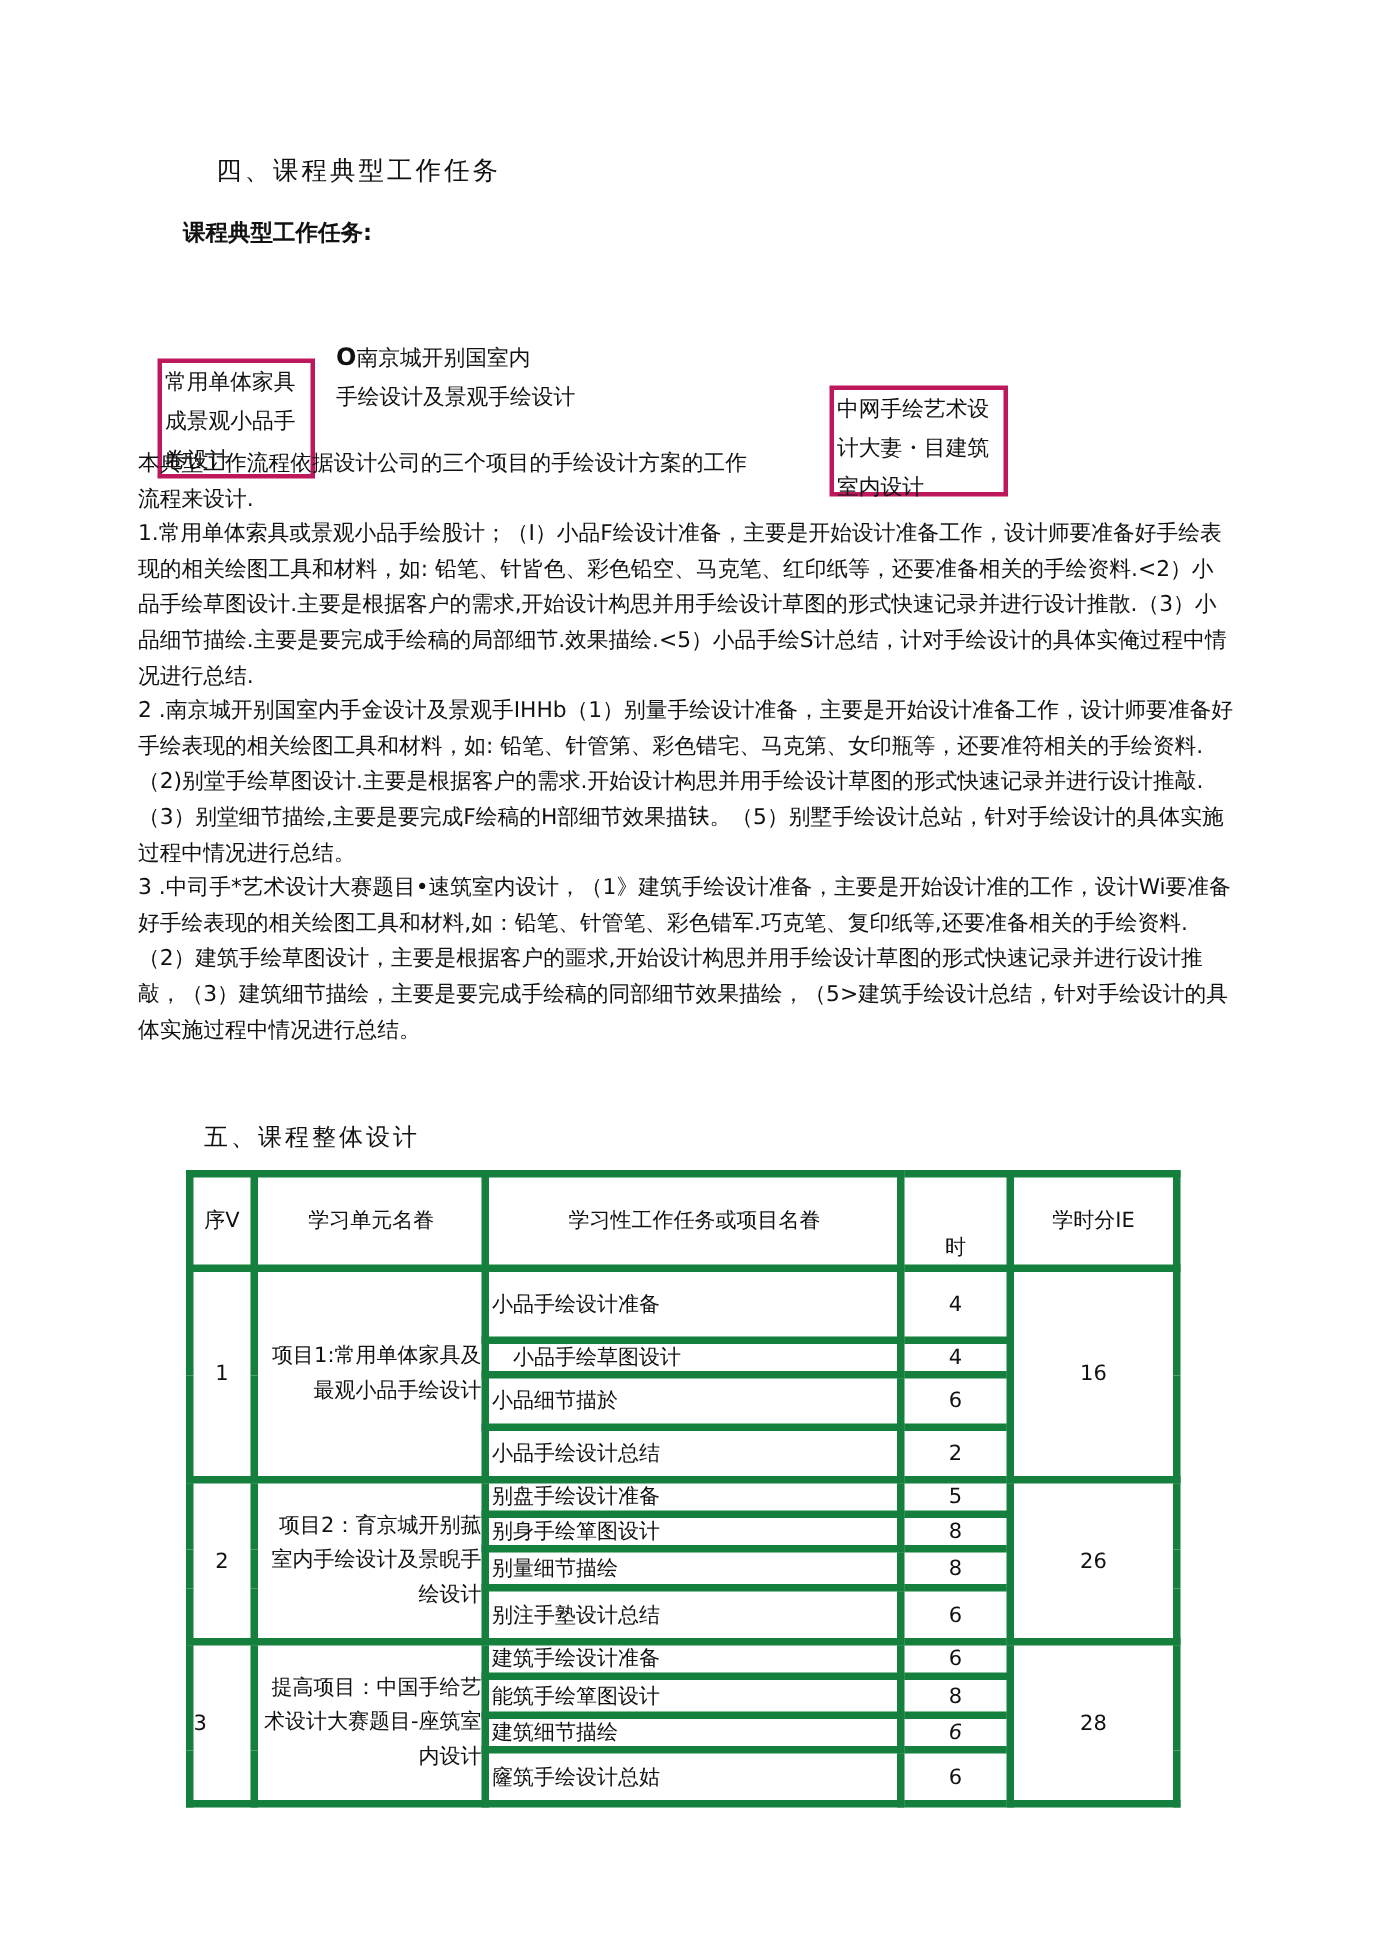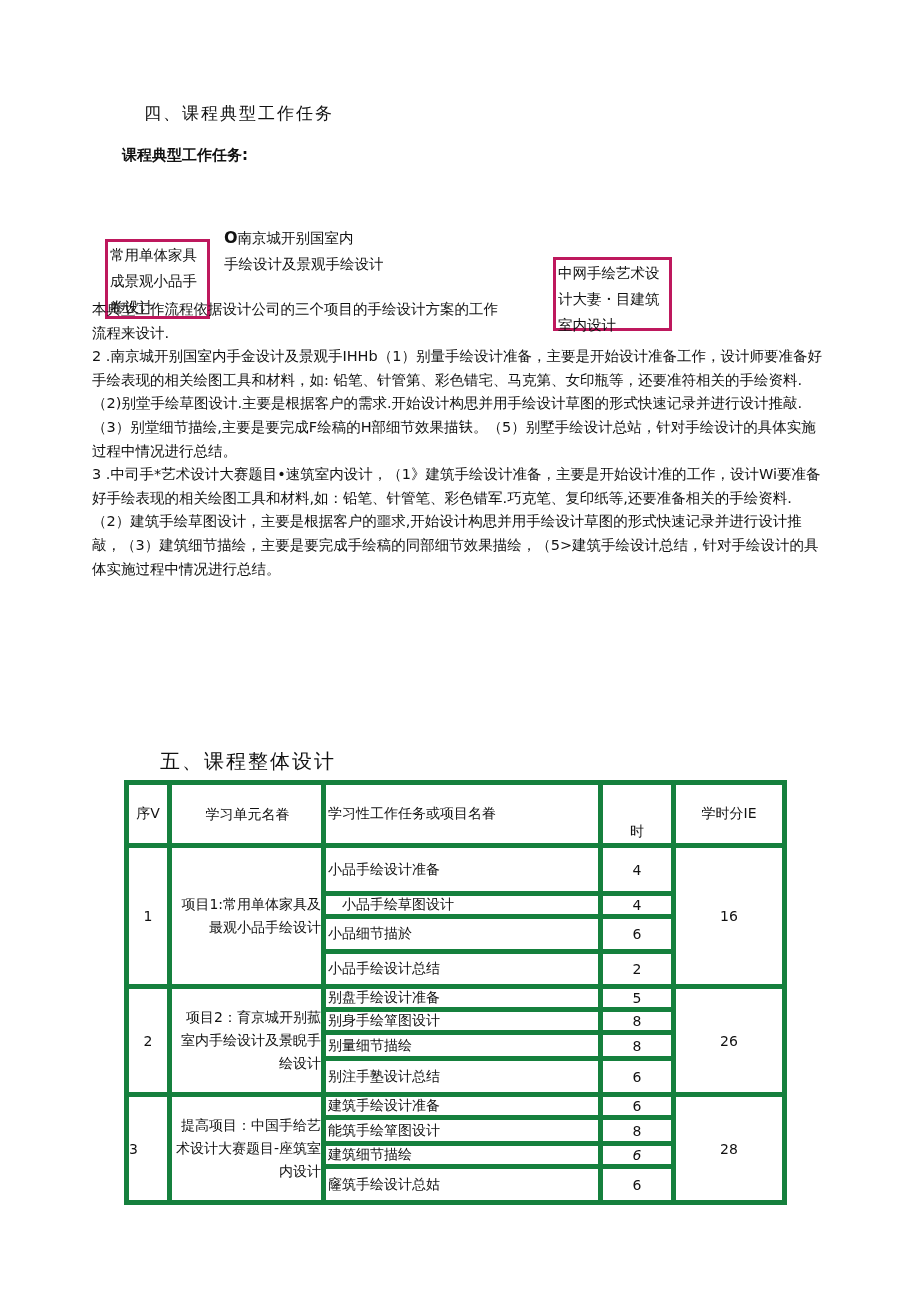--- a/index.html
+++ b/index.html
@@ -9,21 +9,21 @@
   .abs { position: absolute; }
   #sec4-title { left: 132px; top: 102px; font-size: 17px; }
   #sec4-sub { left: 122px; top: 146px; font-size: 15px; font-weight: bold; }
   .flowbox { position: absolute; border: 3px solid #be185d; font-size: 14.5px; line-height: 26px; padding: 0 2px; box-sizing: border-box; margin-top: 36px; }
   #box1 { left: 105px; top: 203px; width: 105px; height: 80px; }
   #box3 { left: 553px; top: 221px; width: 119px; height: 74px; }
   #mid-flow { left: 224px; top: 225px; font-size: 14.5px; line-height: 26px; }
   #mid-flow .o { font-weight: bold; font-size: 16px; }
   #para { left: 92px; top: 298px; width: 730px; font-size: 14.5px; line-height: 23.6px; }
   #para p { margin: 0; }
-  #sec5-title { left: 148px; top: 748px; font-size: 20px; }
+  #sec5-title { left: 124px; top: 748px; font-size: 16px; }
   table#plan { position: absolute; left: 124px; top: 780px; width: 663px; border-collapse: collapse; font-size: 14px; }
   #plan td { border: 5px solid #15803d; padding: 0; vertical-align: middle; }
   #plan .c-seq { width: 38px; text-align: center; }
   #plan .c-unit { width: 147px; text-align: right; line-height: 23px; padding-left: 2px; }
   #plan .c-task { width: 270px; text-align: left; padding-left: 2px; }
   #plan .c-hr { width: 68px; text-align: center; }
   #plan .c-tot { text-align: center; margin-top: 24px; }
   #plan .hdr td { height: 56px; text-align: center; }
   #plan .hdr .c-hr { vertical-align: bottom; padding-bottom: 2px; }
   .italic { font-style: italic; }
@@ -47,32 +47,33 @@
 
 <div id="box3" class="flowbox">
   <div>中网手绘艺术设</div>
   <div>计大妻・目建筑</div>
   <div>室内设计</div>
 </div>
 
 <div id="para" class="abs">
   <p>本典型工作流程依据设计公司的三个项目的手绘设计方案的工作</p>
   <p>流程来设计.</p>
+  <p>1.常用单体索具或景观小品手绘股计；（I）小品F绘设计准备，主要是开始设计准备工作，设计师要准备好手绘表现的相关绘图工具和材料，如: 铅笔、针皆色、彩色铅空、马克笔、红印纸等，还要准备相关的手绘资料.&lt;2）小品手绘草图设计.主要是根据客户的需求,开始设计构思并用手绘设计草图的形式快速记录并进行设计推散.（3）小品细节描绘.主要是要完成手绘稿的局部细节.效果描绘.&lt;5）小品手绘S计总结，计对手绘设计的具体实俺过程中情况进行总结.</p>
   <p>2 .南京城开别国室内手金设计及景观手IHHb（1）别量手绘设计准备，主要是开始设计准备工作，设计师要准备好手绘表现的相关绘图工具和材料，如: 铅笔、针管第、彩色错宅、马克第、女印瓶等，还要准符相关的手绘资料.（2)别堂手绘草图设计.主要是根据客户的需求.开始设计构思并用手绘设计草图的形式快速记录并进行设计推敲.（3）别堂细节描绘,主要是要完成F绘稿的H部细节效果描𫓧。（5）别墅手绘设计总站，针对手绘设计的具体实施过程中情况进行总结。</p>
   <p>3 .中司手*艺术设计大赛题目•速筑室内设计，（1》建筑手绘设计准备，主要是开始设计准的工作，设计Wi要准备好手绘表现的相关绘图工具和材料,如：铅笔、针管笔、彩色错军.巧克笔、复印纸等,还要准备相关的手绘资料.（2）建筑手绘草图设计，主要是根据客户的噩求,开始设计构思并用手绘设计草图的形式快速记录并进行设计推敲，（3）建筑细节描绘，主要是要完成手绘稿的同部细节效果描绘，（5&gt;建筑手绘设计总结，针对手绘设计的具体实施过程中情况进行总结。</p>
 </div>
 
 <div id="sec5-title" class="abs h-serif">五、课程整体设计</div>
 
 <table id="plan">
   <tbody>
       <tr class="hdr">
     <td class="c-seq">序V</td>
     <td class="c-unit" style="text-align:center">学习单元名眷</td>
-    <td class="c-task" style="text-align:left">学习性工作任务或项目名眷</td>
+    <td class="c-task" style="text-align:center">学习性工作任务或项目名眷</td>
     <td class="c-hr">时</td>
     <td class="c-tot">学时分IE</td>
   </tr>
 
   <tr style="height:48px">
     <td class="c-seq" rowspan="4">1</td>
     <td class="c-unit" rowspan="4">项目1:常用单体家具及最观小品手绘设计</td>
     <td class="c-task">小品手绘设计准备</td>
     <td class="c-hr">4</td>
     <td class="c-tot" rowspan="4">16</td>

